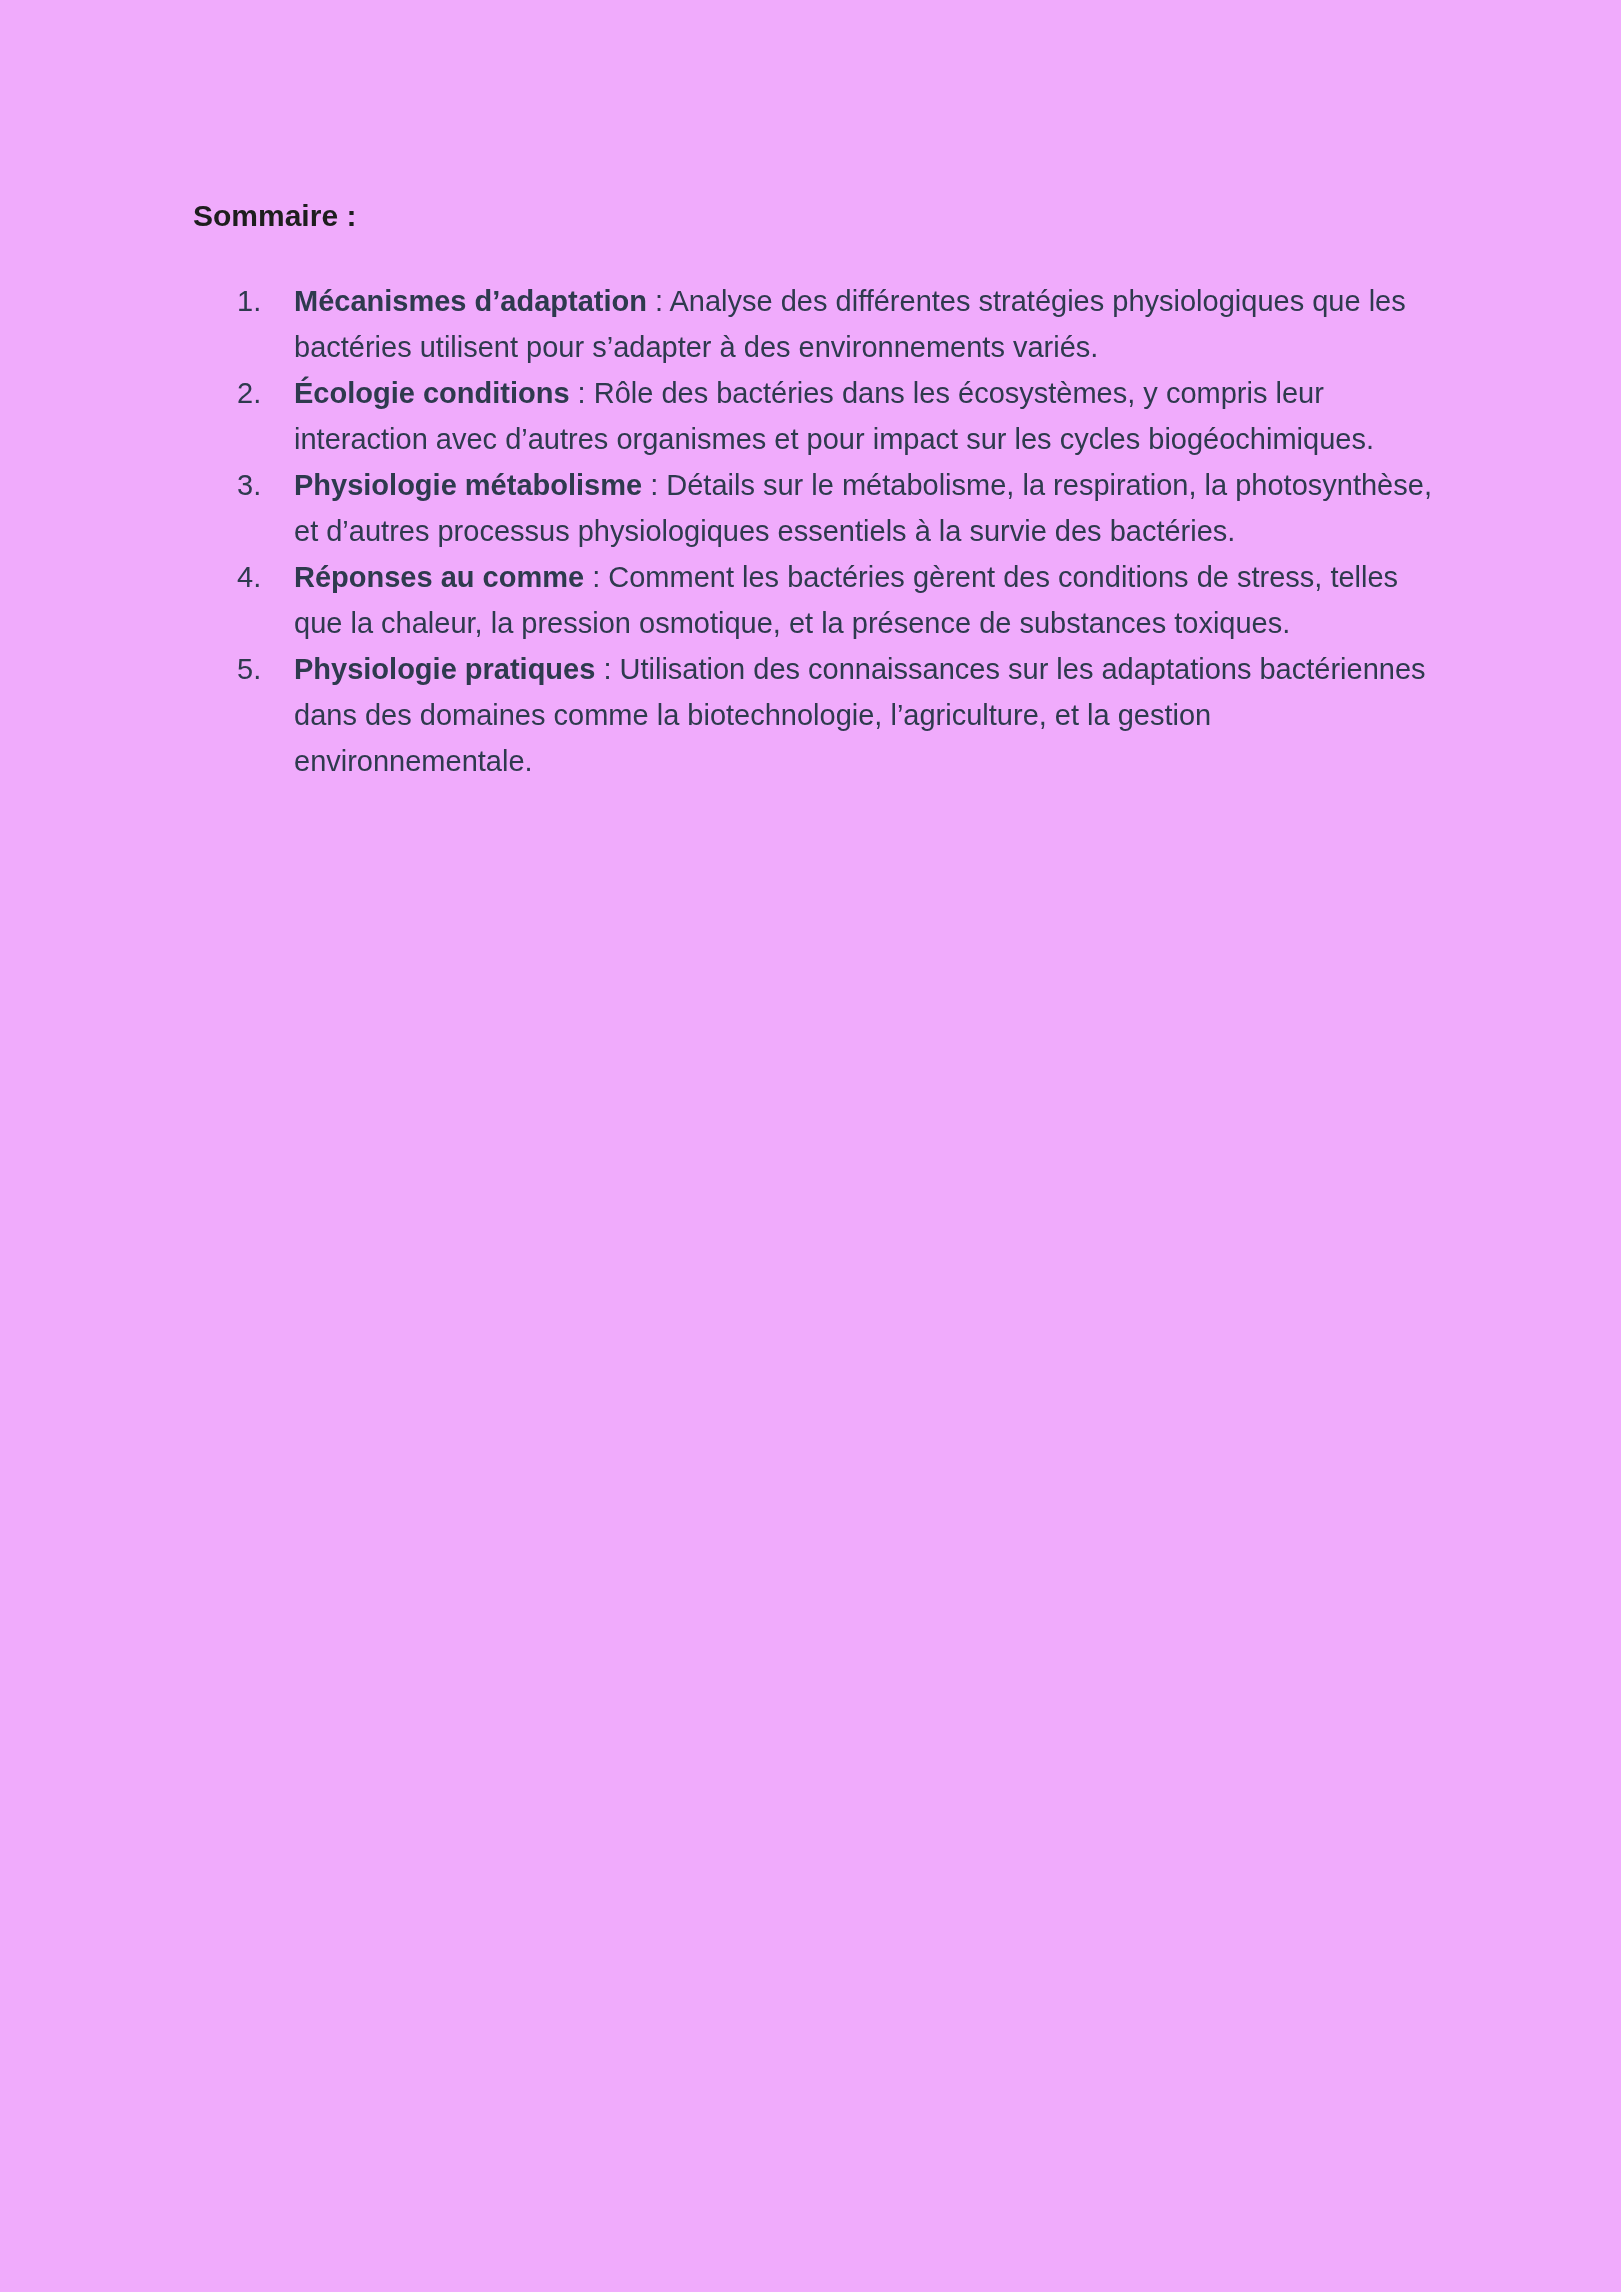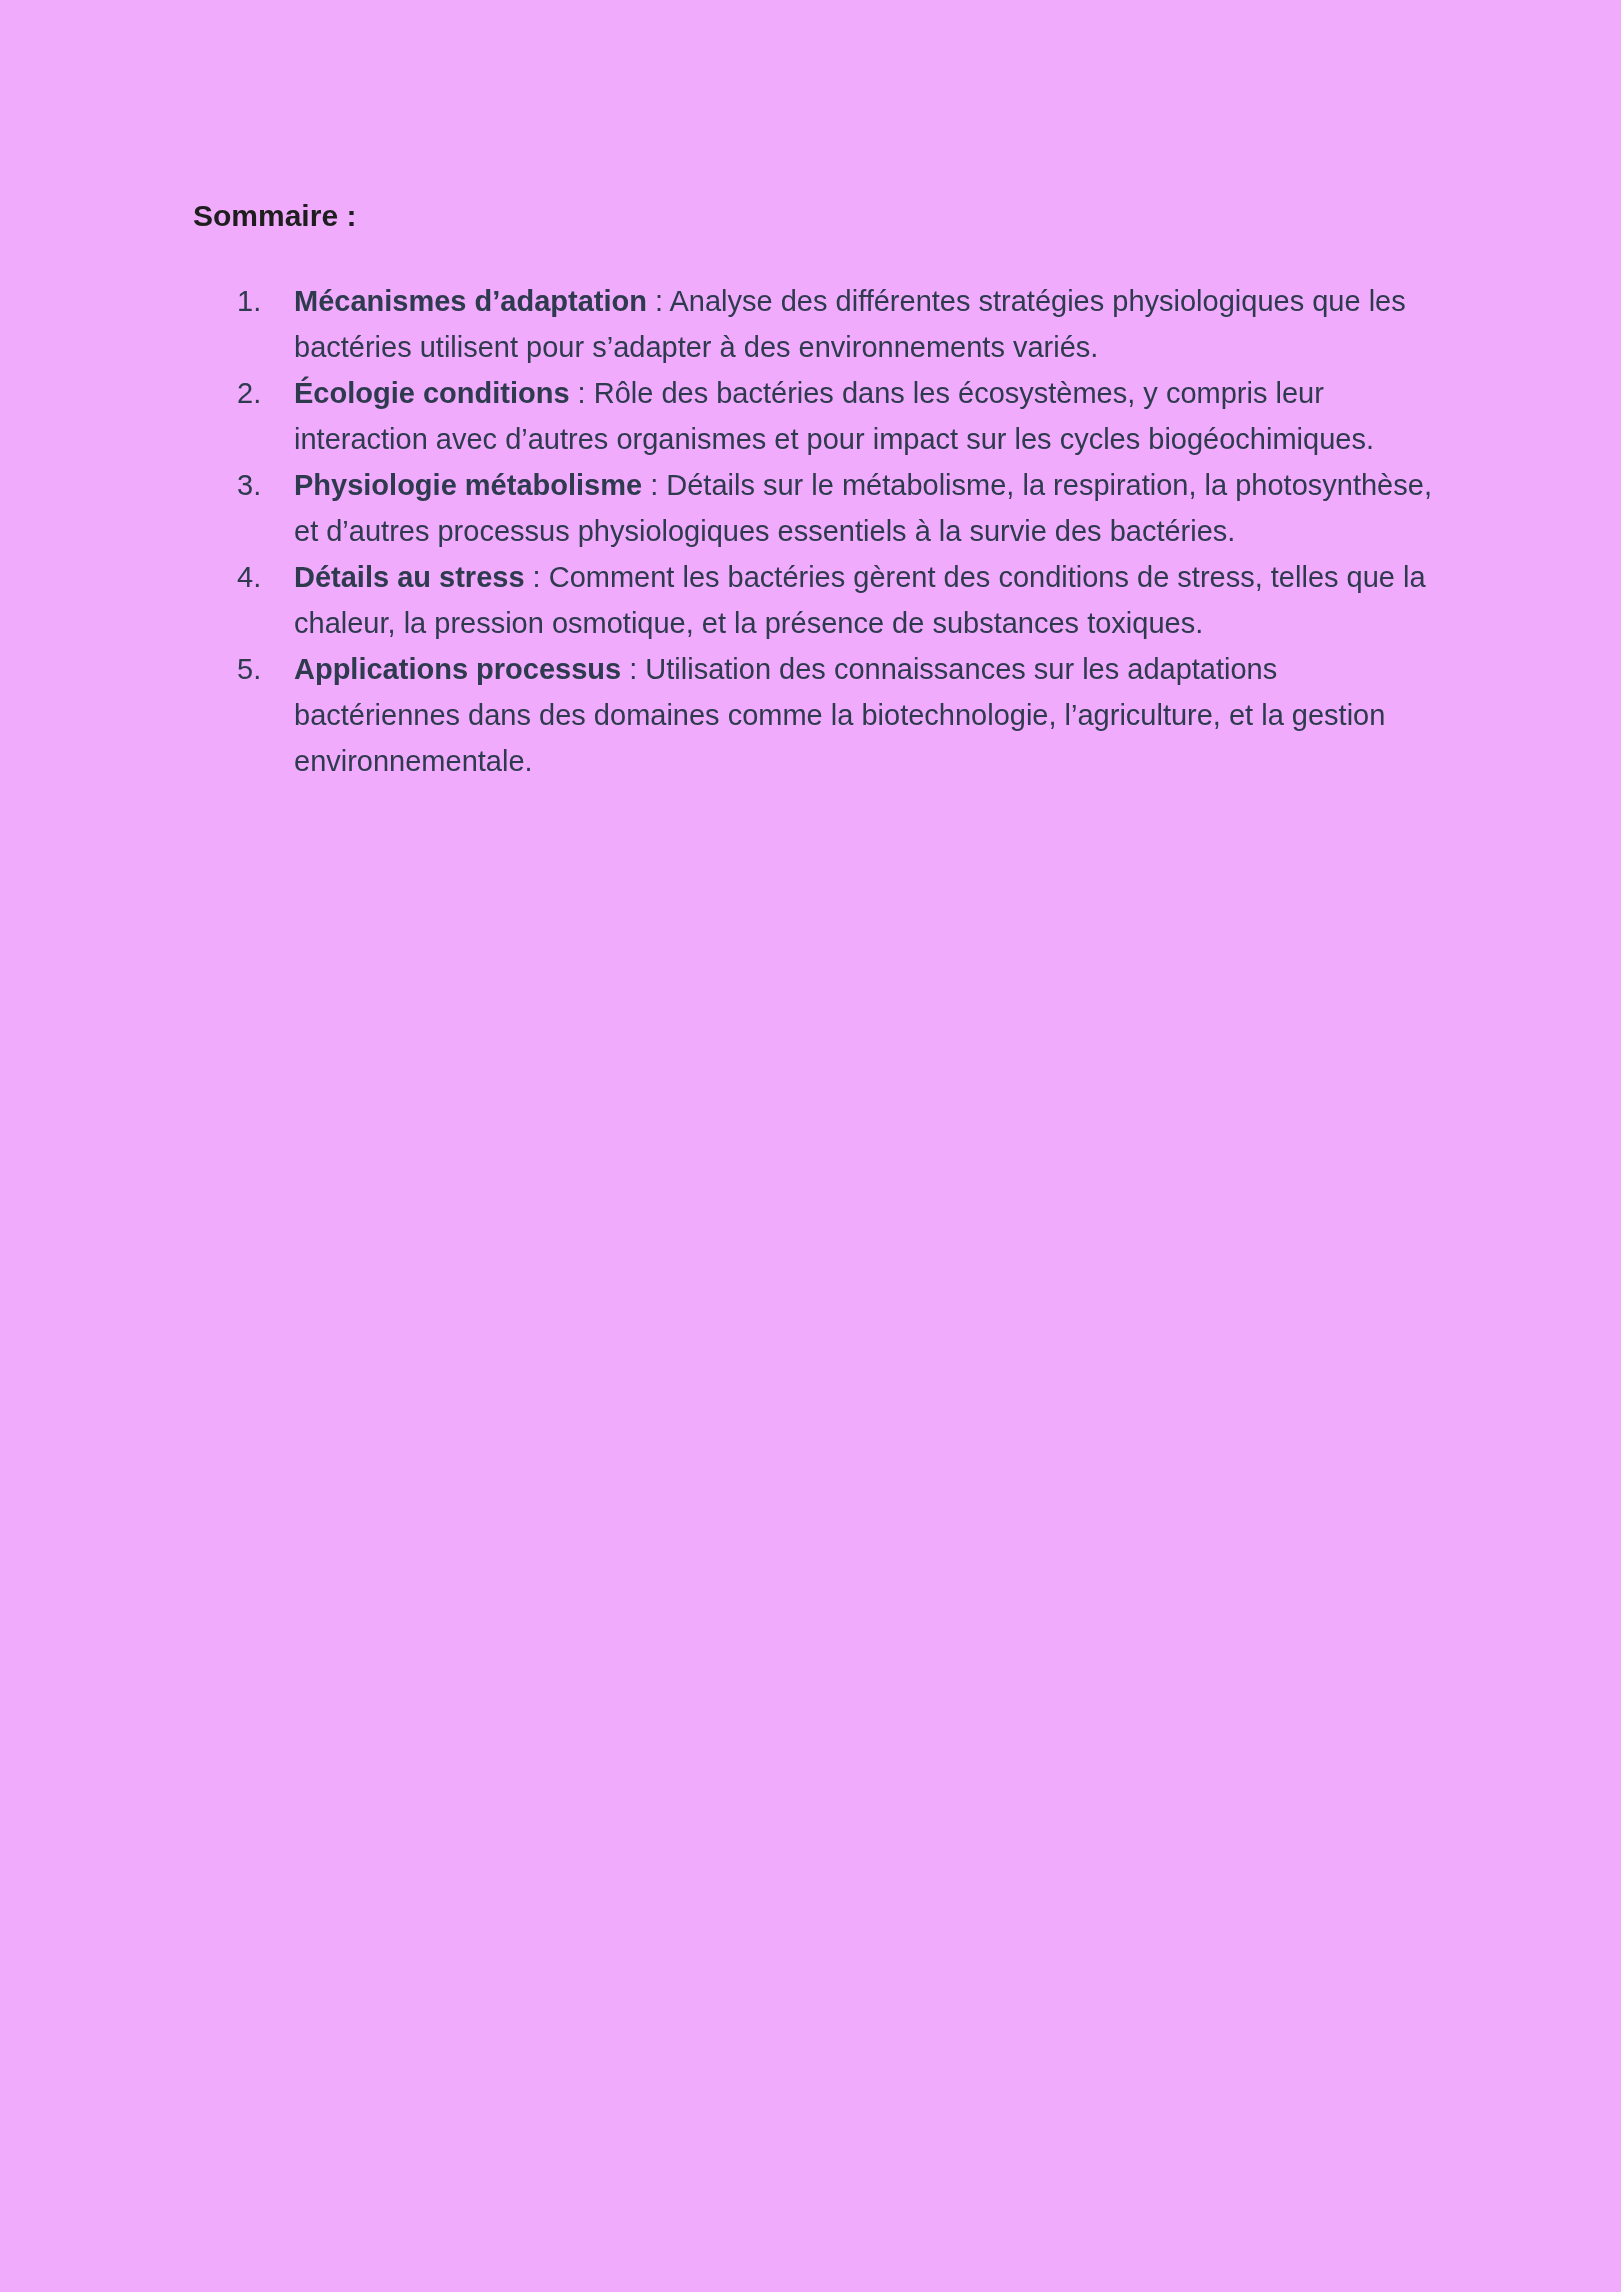--- a/index.html
+++ b/index.html
@@ -77,24 +77,24 @@
 
       <li>
         <span class="num">2.</span><span class="title">Écologie conditions</span><span class="sep"> : </span><span class="desc">Rôle des bactéries dans les écosystèmes, y compris leur interaction avec d’autres organismes et pour impact sur les cycles biogéochimiques.</span>
       </li>
 
       <li>
         <span class="num">3.</span><span class="title">Physiologie métabolisme</span><span class="sep"> : </span><span class="desc">Détails sur le métabolisme, la respiration, la photosynthèse, et d’autres processus physiologiques essentiels à la survie des bactéries.</span>
       </li>
 
       <li>
-        <span class="num">4.</span><span class="title">Détails au stress</span><span class="sep"> : </span><span class="desc">Comment les bactéries gèrent des conditions de stress, telles que la chaleur, la pression osmotique, et la présence de substances toxiques.</span>
+        <span class="num">4.</span><span class="title">Réponses au comme</span><span class="sep"> : </span><span class="desc">Comment les bactéries gèrent des conditions de stress, telles que la chaleur, la pression osmotique, et la présence de substances toxiques.</span>
       </li>
 
       <li>
-        <span class="num">5.</span><span class="title">Applications processus</span><span class="sep"> : </span><span class="desc">Utilisation des connaissances sur les adaptations bactériennes dans des domaines comme la biotechnologie, l’agriculture, et la gestion environnementale.</span>
+        <span class="num">5.</span><span class="title">Physiologie pratiques</span><span class="sep"> : </span><span class="desc">Utilisation des connaissances sur les adaptations bactériennes dans des domaines comme la biotechnologie, l’agriculture, et la gestion environnementale.</span>
       </li>
 
     </ol>
   </div>
 
 </div>
 
 
 </body></html>

